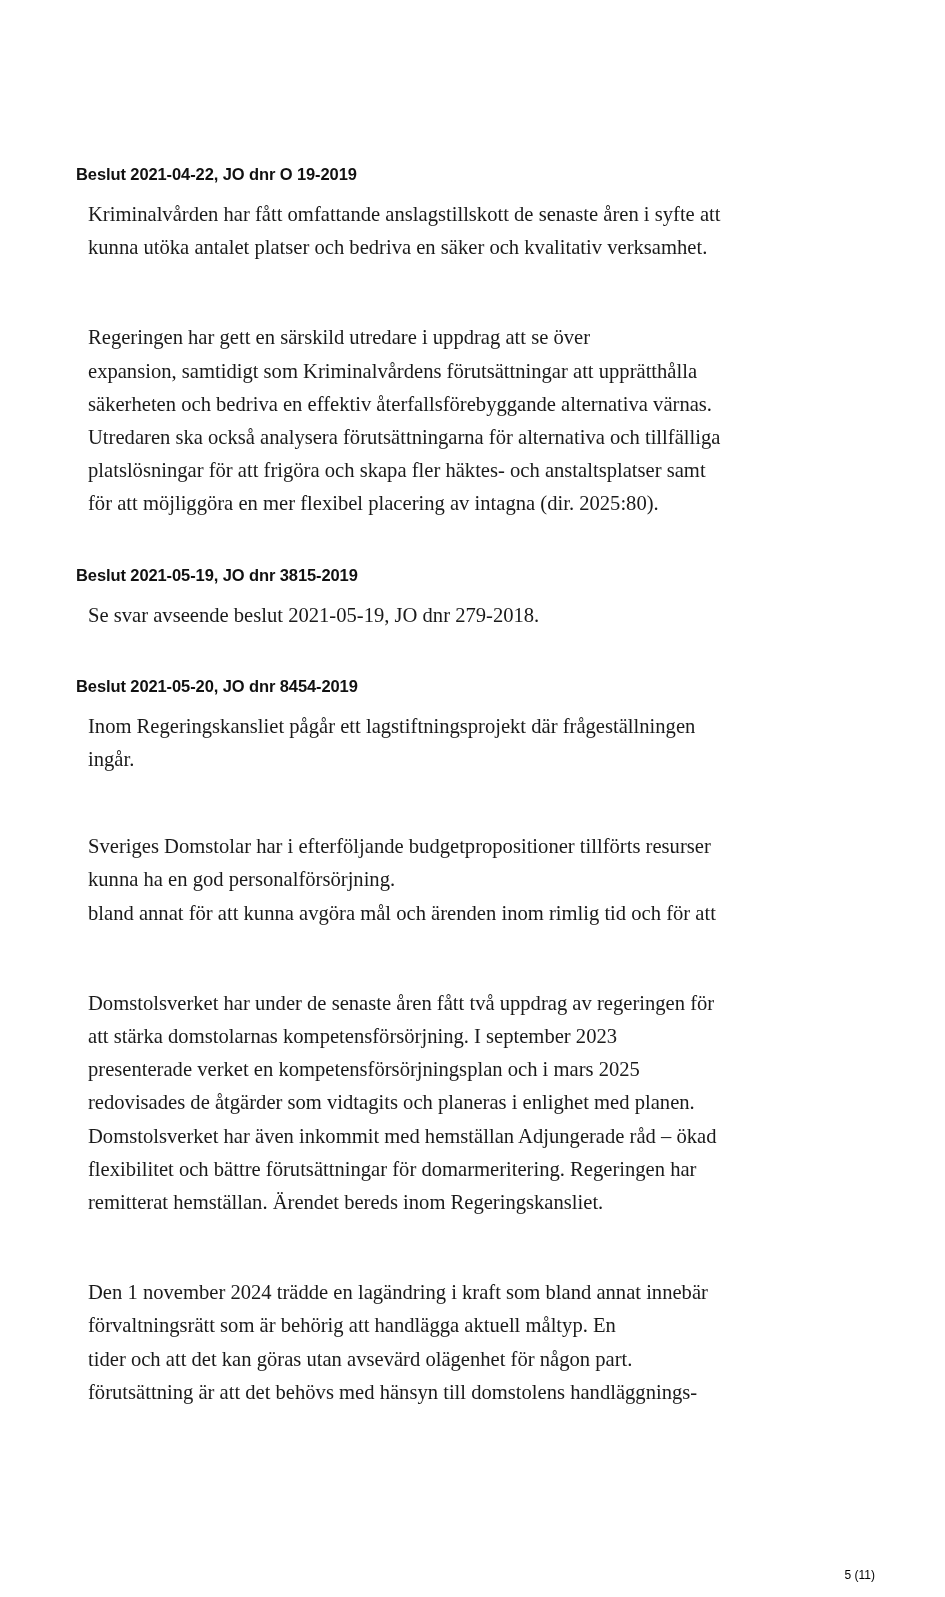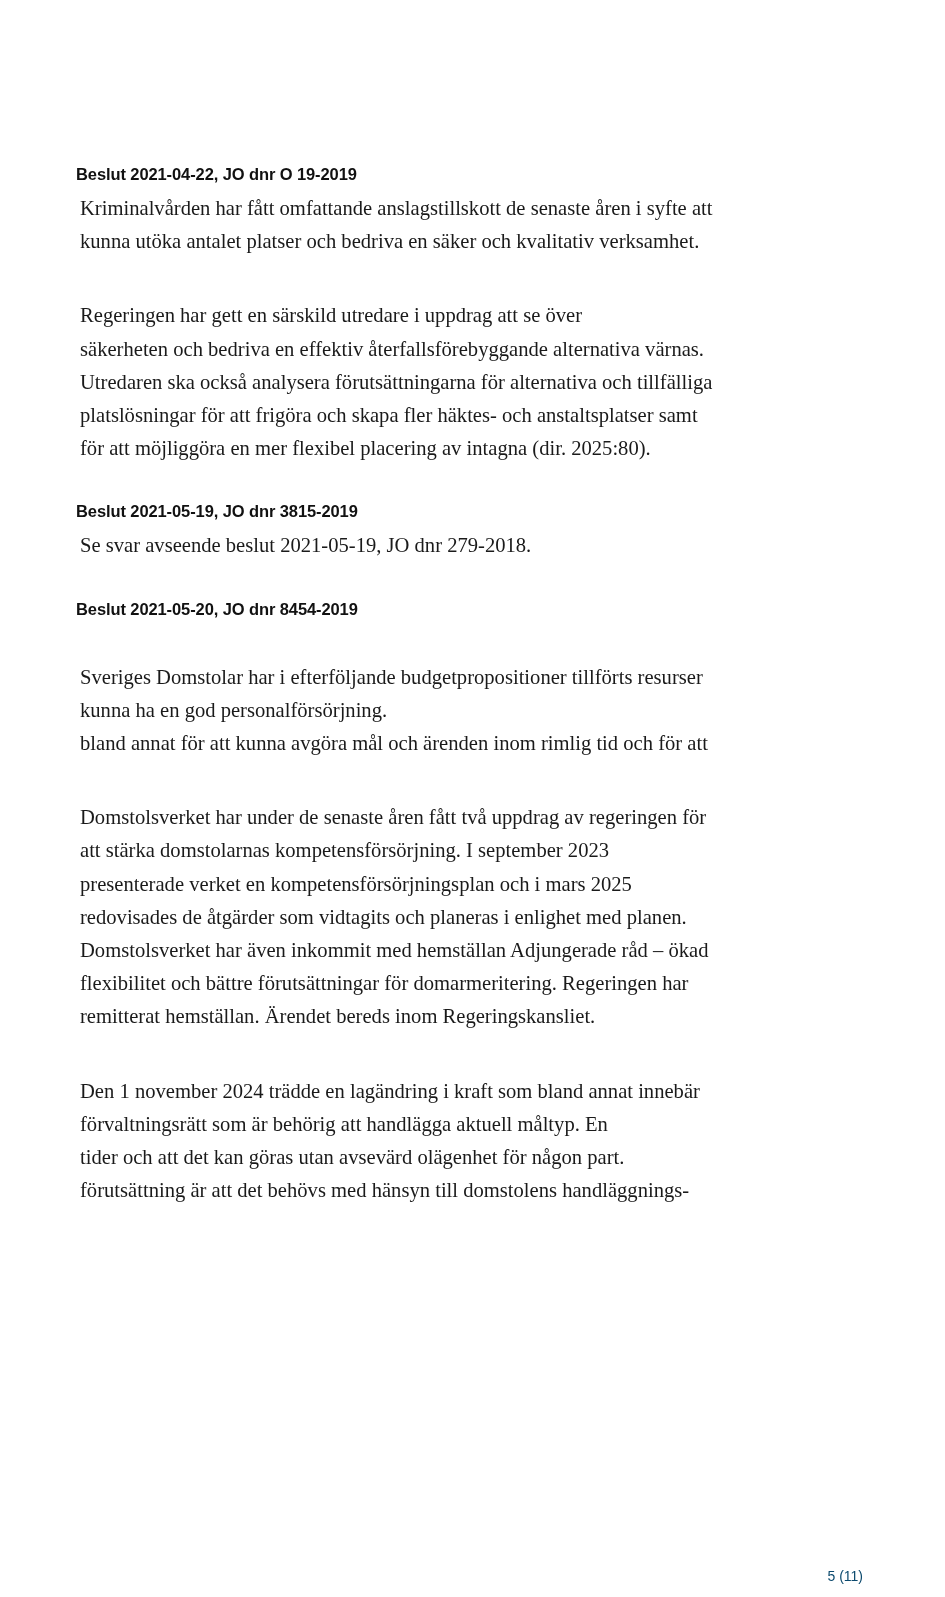--- a/index.html
+++ b/index.html
@@ -12,71 +12,76 @@
     font-size: 16.5px;
     line-height: 24px;
     margin: 0 0 6px 0;
     letter-spacing: -0.1px;
     color: #111;
   }
   .para {
     font-family: "Liberation Serif", serif;
     font-size: 20.6px;
     line-height: 33.2px;
-    margin: 4px;
+    margin: 12px;
     color: #1a1a1a;
     white-space: nowrap;
   }
   .para span.line { display: block; }
   .gap-para { height: 33px; }
   .gap-section { height: 30px; }
   .page-number {
     position: absolute;
-    right: 82px;
+    right: 70px;
     top: 1568px;
     font-family: "Liberation Sans", sans-serif;
-    font-size: 14px;
-    color: #0c4a6e;
+    font-size: 12px;
+    color: #000000;
   }
 </style>
 </head>
 <body>
 
 <div class="page">
   <div class="content">
 
     <div>
       <h3 class="heading">Beslut 2021-04-22, JO dnr O 19-2019</h3>
       <p class="para">
         <span class="line">Kriminalvården har fått omfattande anslagstillskott de senaste åren i syfte att</span>
         <span class="line">kunna utöka antalet platser och bedriva en säker och kvalitativ verksamhet.</span>
       </p>
       <div class="gap-para"></div>
       <p class="para">
         <span class="line">Regeringen har gett en särskild utredare i uppdrag att se över</span>
+        <span class="line">expansion, samtidigt som Kriminalvårdens förutsättningar att upprätthålla</span>
         <span class="line">säkerheten och bedriva en effektiv återfallsförebyggande alternativa värnas.</span>
         <span class="line">Utredaren ska också analysera förutsättningarna för alternativa och tillfälliga</span>
         <span class="line">platslösningar för att frigöra och skapa fler häktes- och anstaltsplatser samt</span>
         <span class="line">för att möjliggöra en mer flexibel placering av intagna (dir. 2025:80).</span>
       </p>
     </div>
 
     <div class="gap-section"></div>
 
     <div>
       <h3 class="heading">Beslut 2021-05-19, JO dnr 3815-2019</h3>
       <p class="para">
         <span class="line">Se svar avseende beslut 2021-05-19, JO dnr 279-2018.</span>
       </p>
     </div>
 
     <div class="gap-section"></div>
 
     <div>
       <h3 class="heading">Beslut 2021-05-20, JO dnr 8454-2019</h3>
+      <p class="para">
+        <span class="line">Inom Regeringskansliet pågår ett lagstiftningsprojekt där frågeställningen</span>
+        <span class="line">ingår.</span>
+      </p>
     </div>
 
     <div class="gap-section"></div>
 
     <div>
       <p class="para">
         <span class="line">Sveriges Domstolar har i efterföljande budgetpropositioner tillförts resurser</span>
         <span class="line">kunna ha en god personalförsörjning.</span>
         <span class="line">bland annat för att kunna avgöra mål och ärenden inom rimlig tid och för att</span>
       </p>

